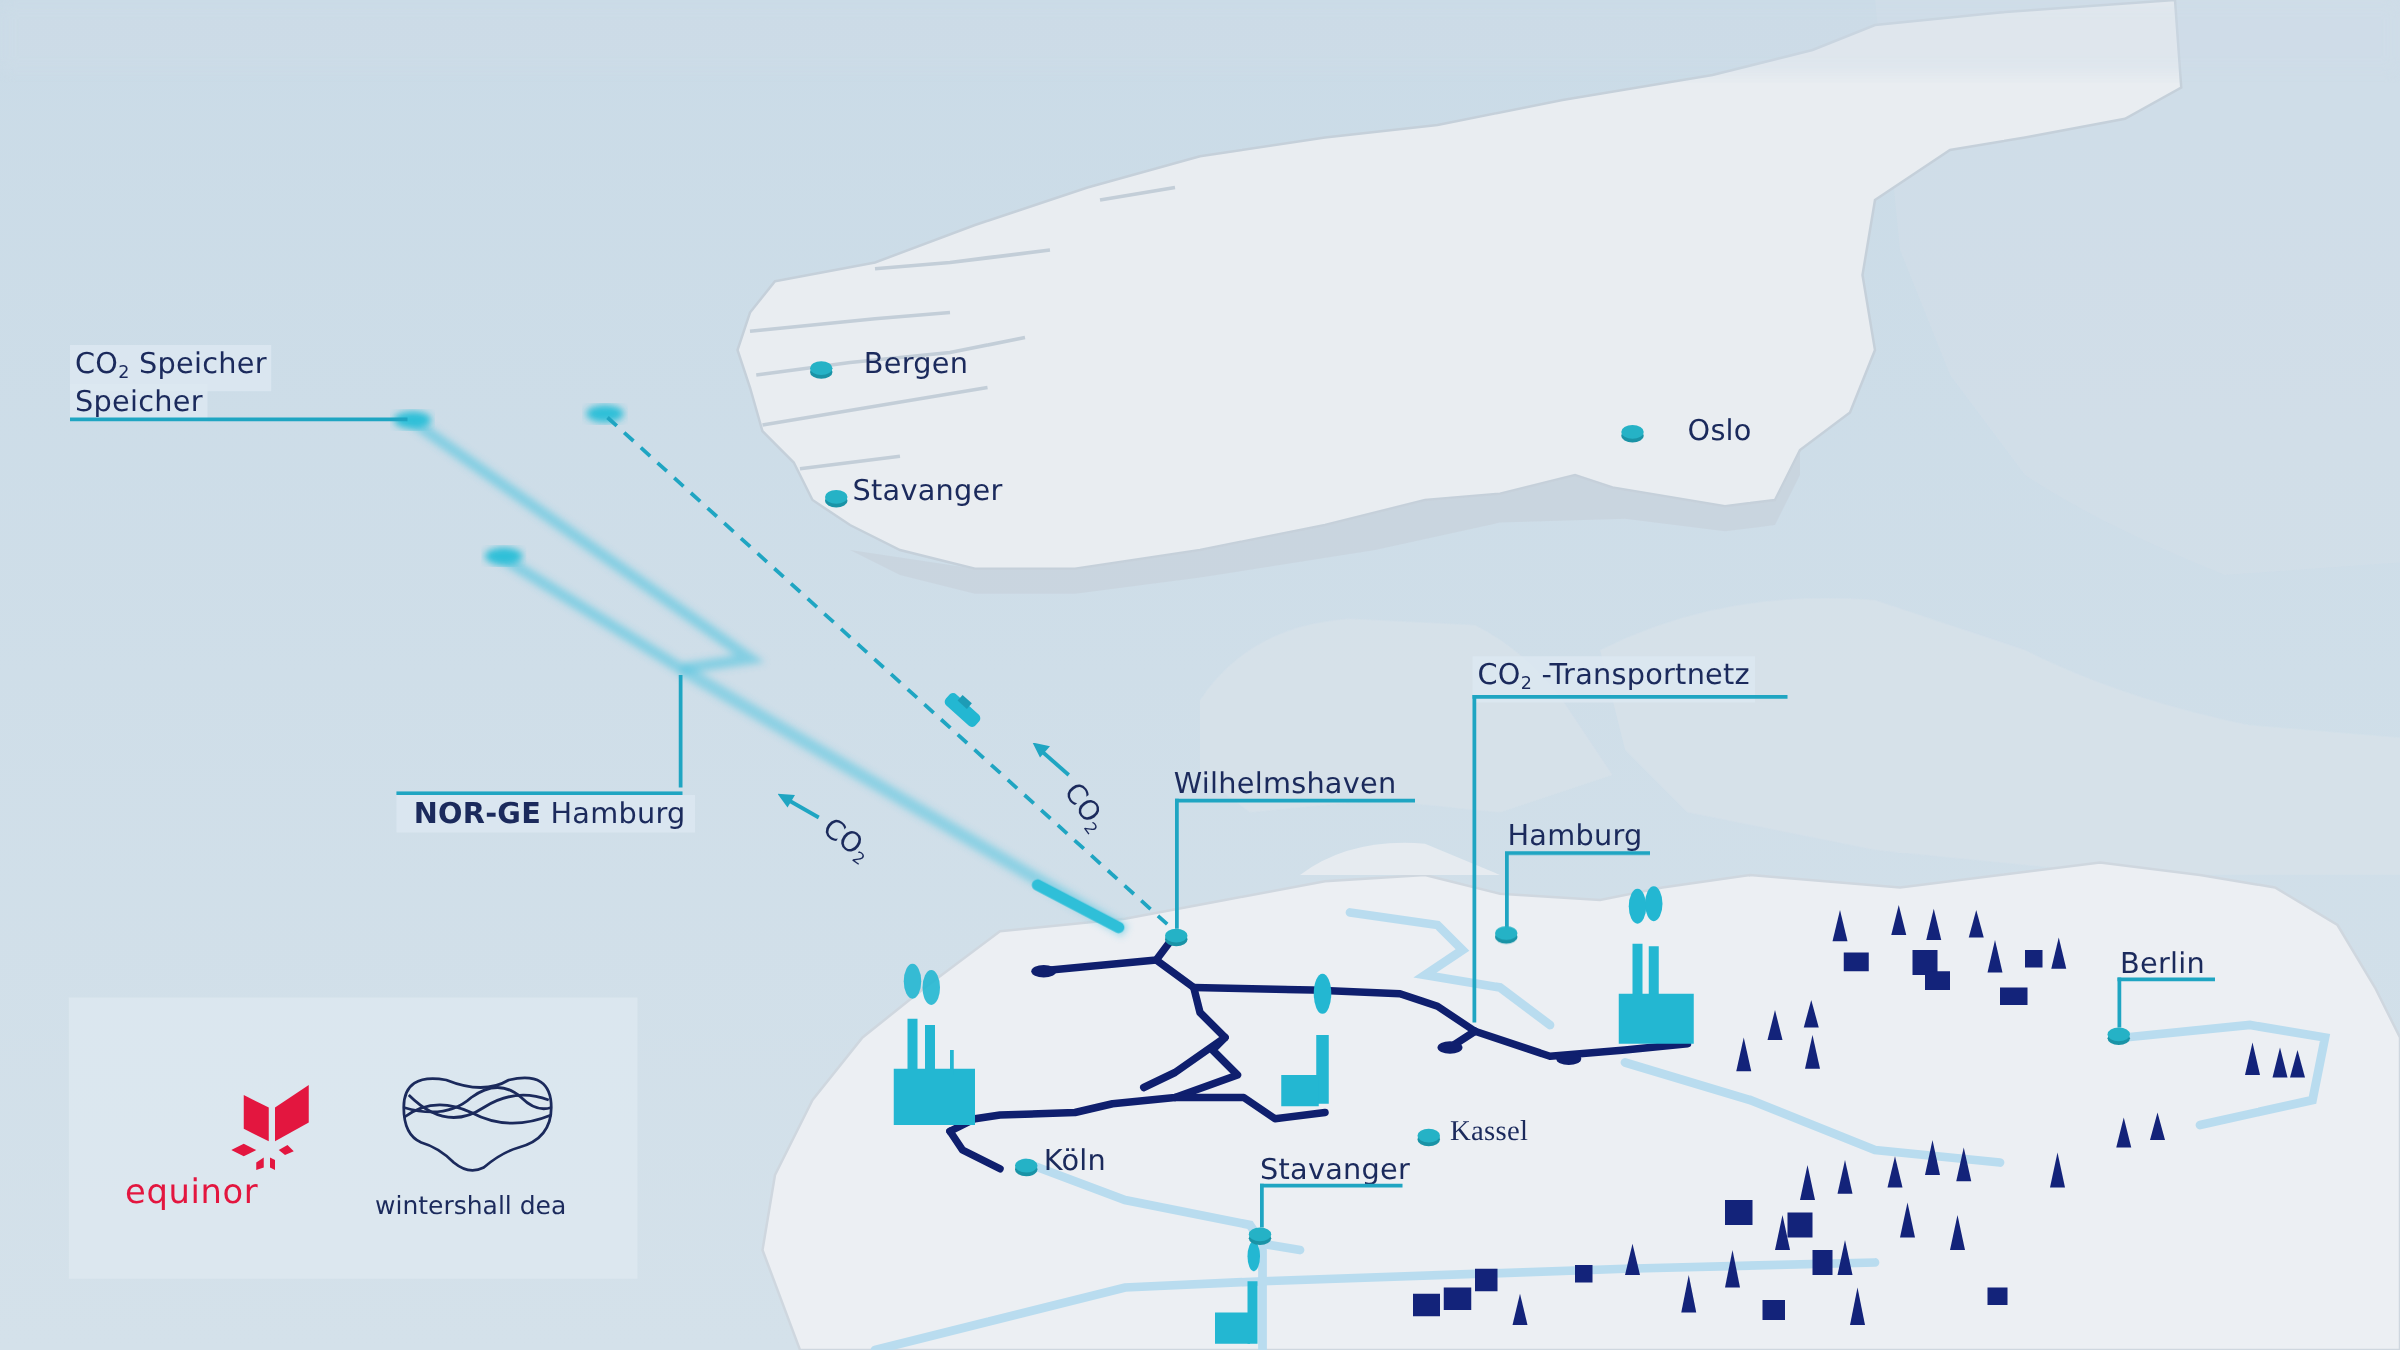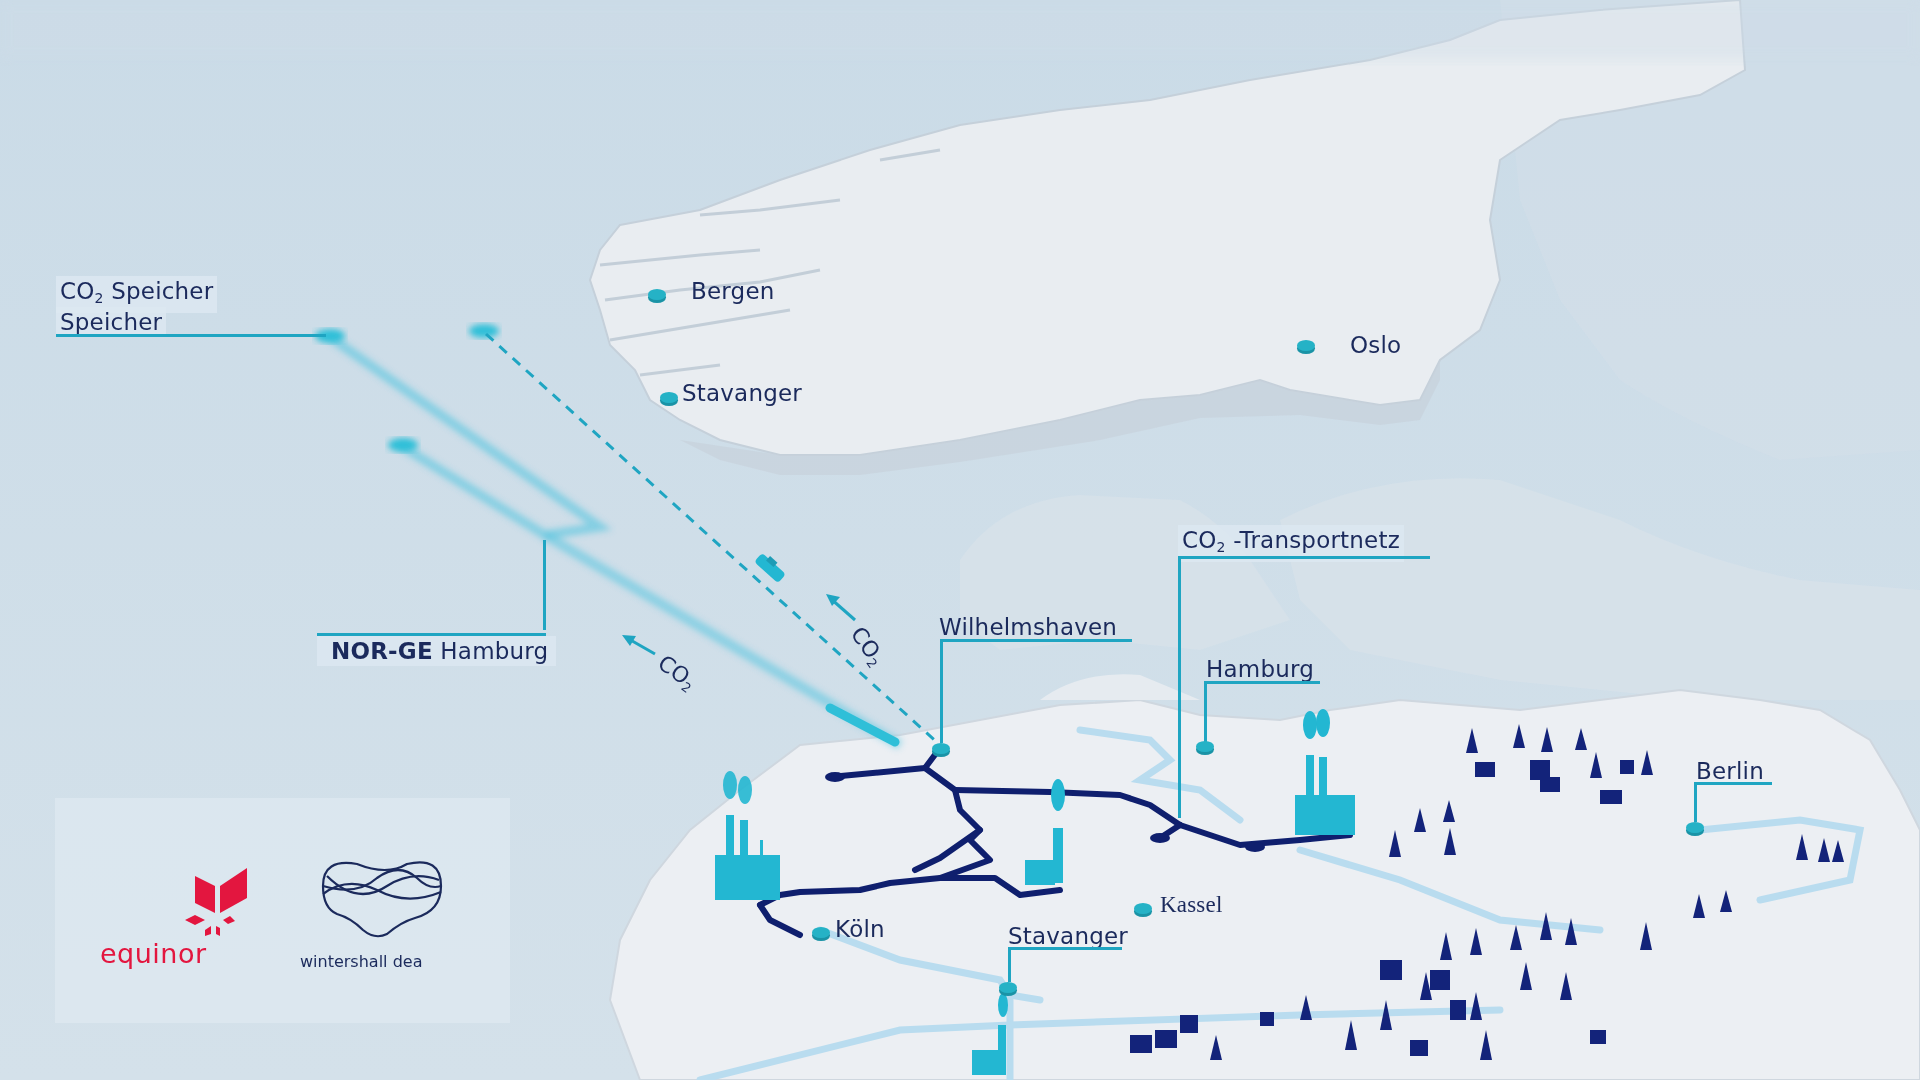--- a/index.html
+++ b/index.html
@@ -22,21 +22,21 @@
     }
     .logo-box {
       position: absolute; left: 55px; top: 798px; width: 455px; height: 225px;
       background: rgba(221,231,240,0.85);
     }
     .equinor-text {
       position: absolute; left: 100px; top: 938px; font-size: 27px; color: #e3163f;
       letter-spacing: 0.5px;
     }
     .wd-text {
-      position: absolute; left: 300px; top: 952px; font-size: 16px; color: #1b2a5c;
+      position: absolute; left: 300px; top: 952px; font-size: 20px; color: #1b2a5c;
     }
     .co2-arrow-label {
       position: absolute; color: #1b2a5c; font-size: 22px; transform-origin: left top;
     }
     .co2-arrow-label sub { font-size: 13px; vertical-align: -4px; }
   </style>
 </head>
 <body>
 
 <svg id="scene" viewBox="0 0 1920 1080" xmlns="http://www.w3.org/2000/svg">

